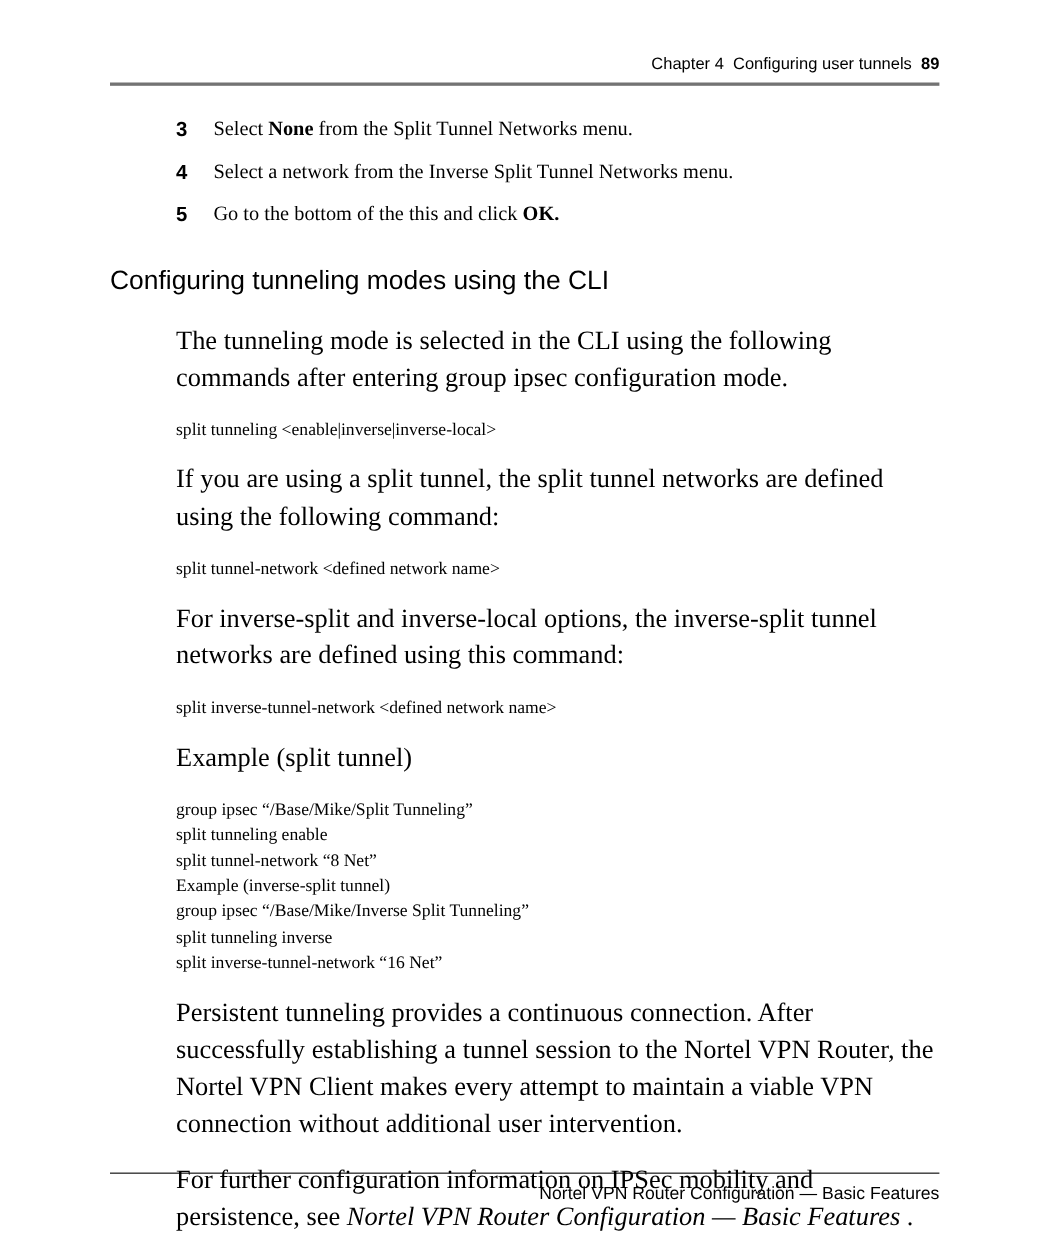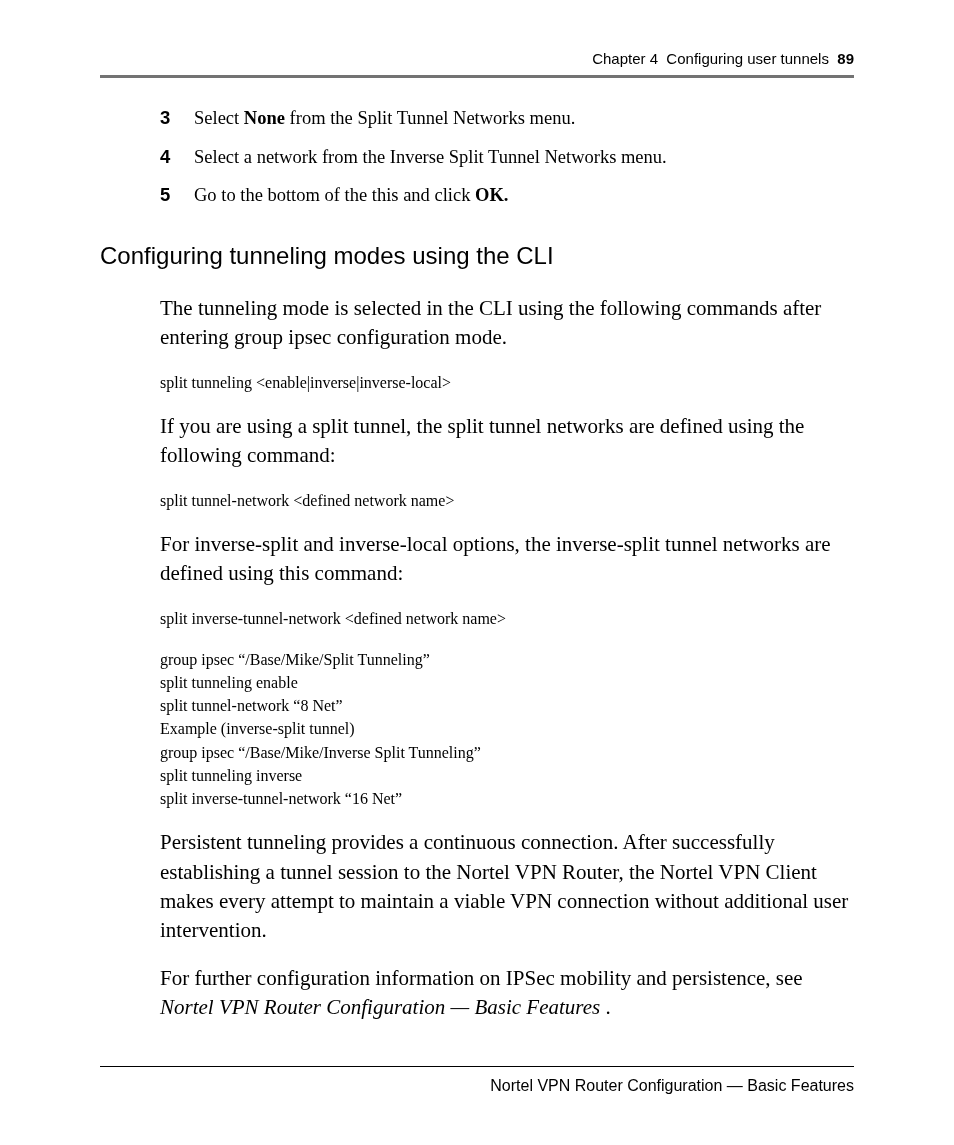--- a/index.html
+++ b/index.html
@@ -53,21 +53,21 @@
   }
   .b { font-weight: bold; }
   .i { font-style: italic; }
   h2.section {
     font-family: Arial, Helvetica, sans-serif;
     font-weight: normal;
     font-size: 24px;
     margin: 32px 0 24px -60px; 
   }
   p.body {
-    font-size: 21px;
+    font-size: 24px;
     line-height: 1.4;
     margin: 0 0 18px 0;
   }
   pre.code {
     font-family: Liberation Serif, serif;
     font-size: 16px;
     line-height: 1.45;
     margin: 0 0 18px 0;
     white-space: pre-wrap;
   }
@@ -112,20 +112,21 @@
 
     <p class="body">The tunneling mode is selected in the CLI using the following commands after entering group ipsec configuration mode.</p>
     <pre class="code">split tunneling &lt;enable|inverse|inverse-local&gt;</pre>
 
     <p class="body">If you are using a split tunnel, the split tunnel networks are defined using the following command:</p>
     <pre class="code">split tunnel-network &lt;defined network name&gt;</pre>
 
     <p class="body">For inverse-split and inverse-local options, the inverse-split tunnel networks are defined using this command:</p>
     <pre class="code">split inverse-tunnel-network &lt;defined network name&gt;</pre>
 
+    <p class="body">Example (split tunnel)</p>
     <pre class="code">group ipsec “/Base/Mike/Split Tunneling”
 split tunneling enable
 split tunnel-network “8 Net”
 Example (inverse-split tunnel)
 group ipsec “/Base/Mike/Inverse Split Tunneling”
 split tunneling inverse
 split inverse-tunnel-network “16 Net”</pre>
 
     <p class="body">Persistent tunneling provides a continuous connection. After successfully establishing a tunnel session to the Nortel VPN Router, the Nortel VPN Client makes every attempt to maintain a viable VPN connection without additional user intervention.</p>
 

